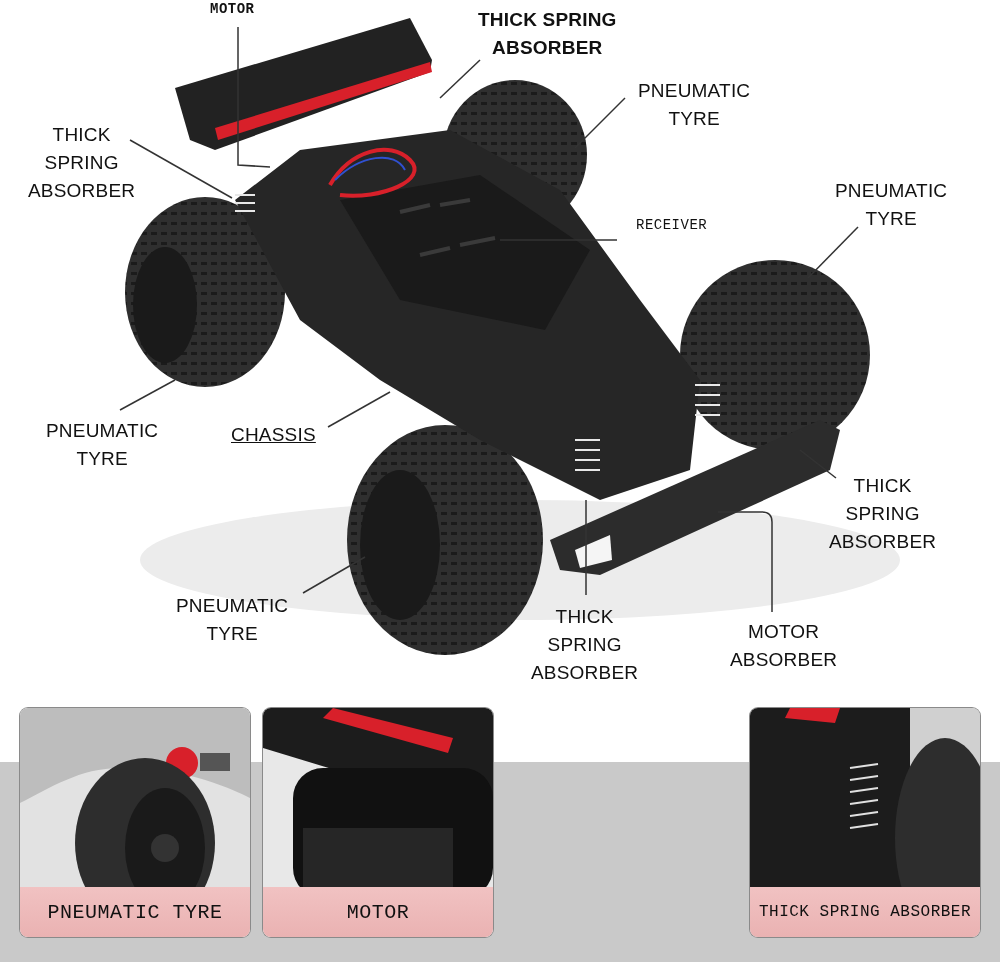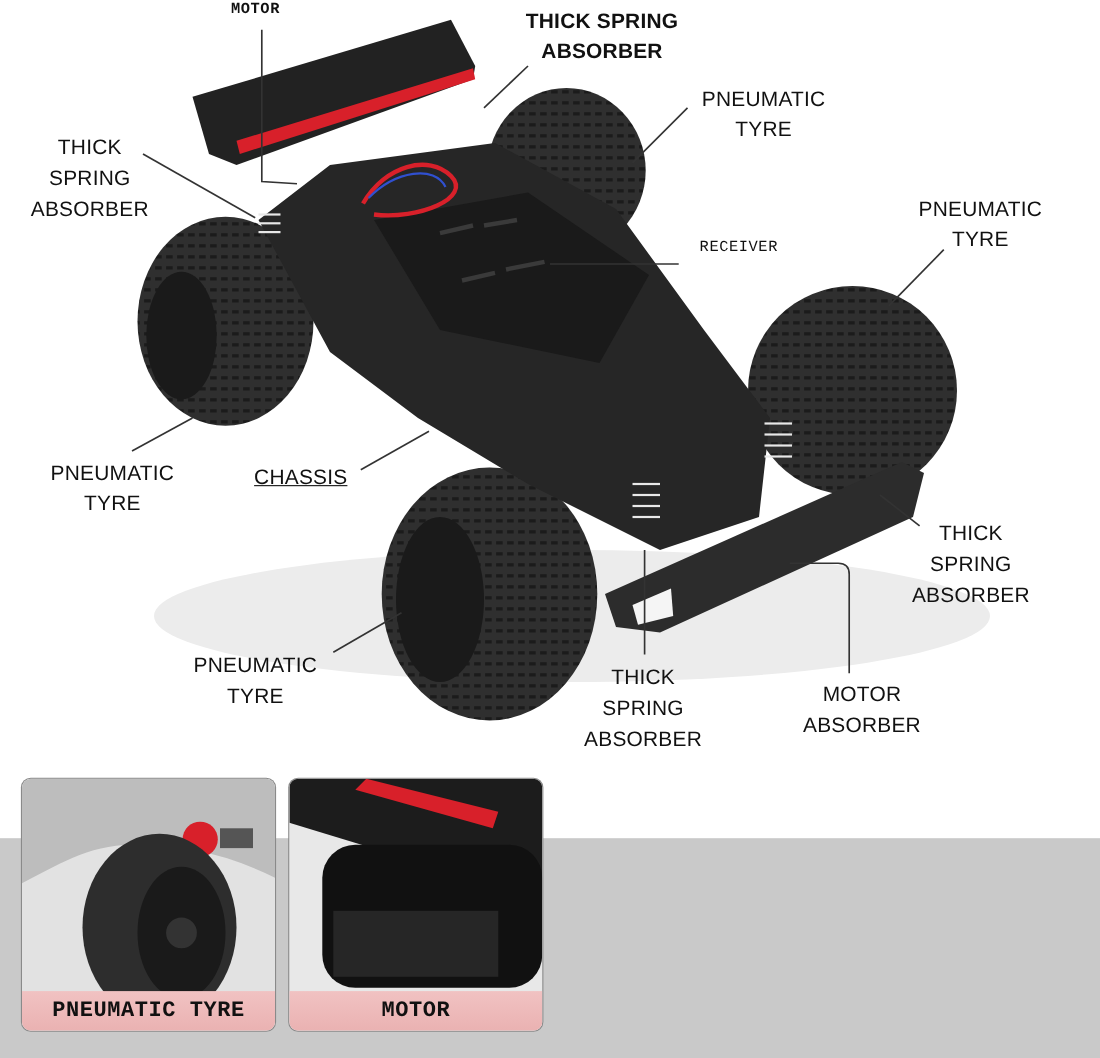--- a/index.html
+++ b/index.html
@@ -5,21 +5,21 @@
   html,body{margin:0;padding:0;}
   body{width:1000px;height:962px;position:relative;overflow:hidden;background:#ffffff;font-family:"Liberation Sans",sans-serif;}
   .stage{position:absolute;left:0;top:0;width:1000px;height:962px;padding-left:13px;}
   .grayband{position:absolute;left:0;top:762px;width:1000px;height:200px;background:#c9c9c9;}
   .label{position:absolute;color:#111;font-size:19px;line-height:28px;text-align:center;font-family:"Liberation Sans",sans-serif;letter-spacing:0.2px;white-space:nowrap;}
   .label.mono{font-family:"Liberation Mono",monospace;font-size:14px;line-height:18px;font-weight:bold;letter-spacing:0.5px;}
   .label span{display:block;}
   svg.lines{position:absolute;left:0;top:0;width:1000px;height:700px;}
   .panel{position:absolute;top:708px;width:230px;height:229px;border-radius:8px;overflow:hidden;background:#dcdcdc;box-shadow:0 0 0 1px #8a8a8a;}
   .panel svg{position:absolute;left:0;top:0;width:230px;height:229px;}
-  .panel .caption{position:absolute;left:0;bottom:0;width:100%;height:36px;background:linear-gradient(#f1c2c2,#eab2b2);display:flex;align-items:center;justify-content:center;font-family:"Liberation Mono",monospace;font-size:20px;color:#111;letter-spacing:0.5px;white-space:nowrap;font-weight:bold;}
+  .panel .caption{position:absolute;left:0;bottom:0;width:100%;height:50px;background:linear-gradient(#f1c2c2,#eab2b2);display:flex;align-items:center;justify-content:center;font-family:"Liberation Mono",monospace;font-size:20px;color:#111;letter-spacing:0.5px;white-space:nowrap;}
   .panel .caption.small{font-size:16px;}
 </style>
 </head>
 <body>
 
 <div class="stage">
 
   <div class="grayband"></div>
 
   <svg class="lines" viewBox="0 0 1000 700">
@@ -168,14 +168,31 @@
       <rect width="230" height="229" fill="#e8e8e8"></rect>
       <polygon points="0,0 230,0 230,110 0,40" fill="#1c1c1c"></polygon>
       <polygon points="70,0 190,30 185,45 60,10" fill="#d8202a"></polygon>
       <rect x="30" y="60" width="200" height="130" rx="30" fill="#111"></rect>
       <rect x="40" y="120" width="150" height="60" fill="#262626"></rect>
     </svg>
     <div class="caption">MOTOR</div>
   </div>
 
 
+  <div class="panel" style="left:750px;">
+    <svg viewBox="0 0 230 229">
+      <rect width="230" height="229" fill="#d0d0d0"></rect>
+      <rect x="0" y="0" width="160" height="190" fill="#1c1c1c"></rect>
+      <polygon points="40,0 90,0 85,15 35,10" fill="#d8202a"></polygon>
+      <ellipse cx="195" cy="130" rx="50" ry="100" fill="#2d2d2d"></ellipse>
+      <g stroke="#e0e0e0" stroke-width="2">
+        <line x1="100" y1="60" x2="128" y2="56"></line>
+        <line x1="100" y1="72" x2="128" y2="68"></line>
+        <line x1="100" y1="84" x2="128" y2="80"></line>
+        <line x1="100" y1="96" x2="128" y2="92"></line>
+        <line x1="100" y1="108" x2="128" y2="104"></line>
+        <line x1="100" y1="120" x2="128" y2="116"></line>
+      </g>
+    </svg>
+    <div class="caption small">THICK SPRING ABSORBER</div>
+  </div>
 
 </div>
 
 </body></html>

